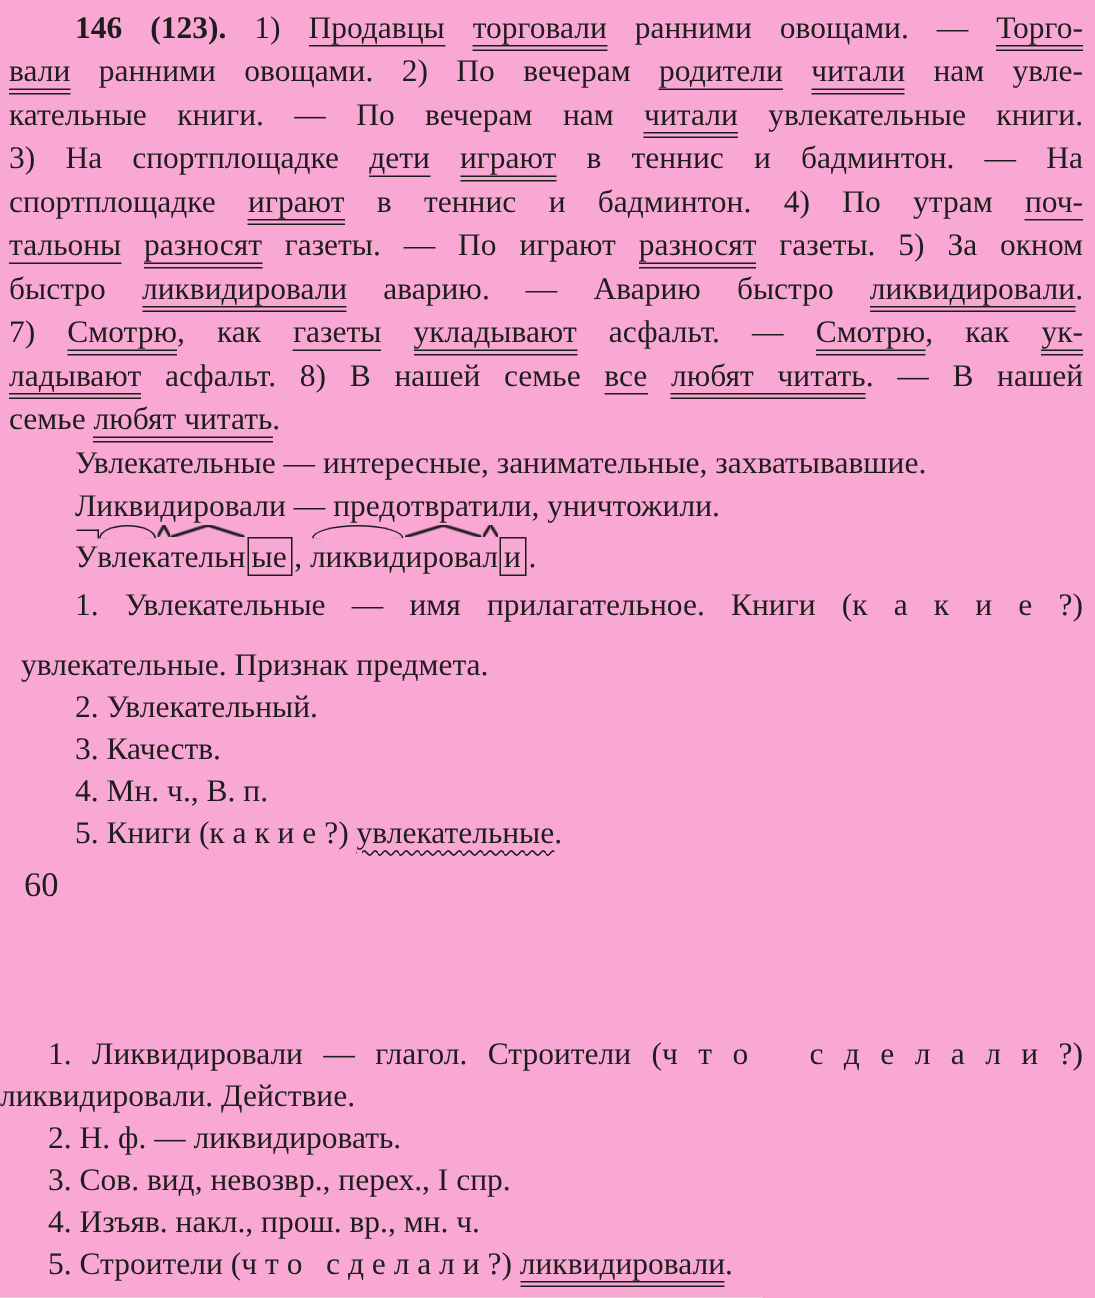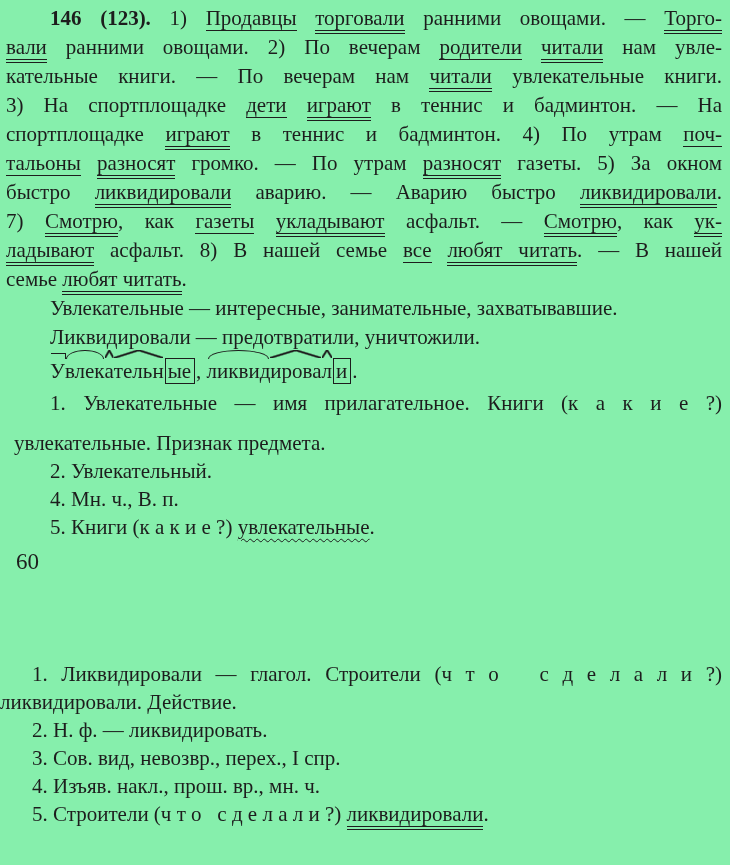--- a/index.html
+++ b/index.html
@@ -37,38 +37,39 @@
   .m-sfx::before{content:"";position:absolute;top:-9px;left:0;right:0;height:8px;
     background:
       linear-gradient(to bottom right,transparent calc(50% - 1.7px),currentColor calc(50% - 0.3px),currentColor calc(50% + 0.3px),transparent calc(50% + 1.7px)) 0 0/50.5% 100% no-repeat,
       linear-gradient(to top right,transparent calc(50% - 1.7px),currentColor calc(50% - 0.3px),currentColor calc(50% + 0.3px),transparent calc(50% + 1.7px)) 100% 0/50.5% 100% no-repeat;}
   .pagenum{margin-top:6px;font-size:23px;padding-left:10px;}
   .spacer{height:84px;}
 </style>
 </head>
 <body>
 
-<div class="page" style="background: #86efac; color: rgb(29, 29, 29);">
+<div class="page" style="background: #f9a8d4; color: rgb(29, 29, 29);">
   <div id="top-block">
       <div class="line just" style="padding-left: 44px;"><span class="run bold">146 (123). </span><span class="run">1) </span><span class="run u-s">Продавцы</span><span class="run"> </span><span class="run u-d">торговали</span><span class="run"> ранними овощами. — </span><span class="run u-d">Торго-</span></div>
       <div class="line just"><span class="run u-d">вали</span><span class="run"> ранними овощами. 2) По вечерам </span><span class="run u-s">родители</span><span class="run"> </span><span class="run u-d">читали</span><span class="run"> нам увле-</span></div>
       <div class="line just"><span class="run">кательные книги. — По вечерам нам </span><span class="run u-d">читали</span><span class="run"> увлекательные книги.</span></div>
       <div class="line just"><span class="run">3) На спортплощадке </span><span class="run u-s">дети</span><span class="run"> </span><span class="run u-d">играют</span><span class="run"> в теннис и бадминтон. — На</span></div>
       <div class="line just"><span class="run">спортплощадке </span><span class="run u-d">играют</span><span class="run"> в теннис и бадминтон. 4) По утрам </span><span class="run u-s">поч-</span></div>
-      <div class="line just"><span class="run u-s">тальоны</span><span class="run"> </span><span class="run u-d">разносят</span><span class="run"> громко. — По утрам </span><span class="run u-d">разносят</span><span class="run"> газеты. 5) За окном</span></div>
+      <div class="line just"><span class="run u-s">тальоны</span><span class="run"> </span><span class="run u-d">разносят</span><span class="run"> газеты. — По играют </span><span class="run u-d">разносят</span><span class="run"> газеты. 5) За окном</span></div>
       <div class="line just"><span class="run">быстро </span><span class="run u-d">ликвидировали</span><span class="run"> аварию. — Аварию быстро </span><span class="run u-d">ликвидировали</span><span class="run">.</span></div>
       <div class="line just"><span class="run">7) </span><span class="run u-d">Смотрю</span><span class="run">, как </span><span class="run u-s">газеты</span><span class="run"> </span><span class="run u-d">укладывают</span><span class="run"> асфальт. — </span><span class="run u-d">Смотрю</span><span class="run">, как </span><span class="run u-d">ук-</span></div>
       <div class="line just"><span class="run u-d">ладывают</span><span class="run"> асфальт. 8) В нашей семье </span><span class="run u-s">все</span><span class="run"> </span><span class="run u-d">любят читать</span><span class="run">. — В нашей</span></div>
       <div class="line"><span class="run">семье </span><span class="run u-d">любят читать</span><span class="run">.</span></div>
       <div class="line" style="padding-left: 44px;"><span class="run">Увлекательные — интересные, занимательные, захватывавшие.</span></div>
       <div class="line" style="padding-left: 44px;"><span class="run">Ликвидировали — предотвратили, уничтожили.</span></div>
       <div class="line morph" style="padding-left: 44px;"><span class="run m m-pfx">У</span><span class="run m m-root">влек</span><span class="run m m-sfx">а</span><span class="run m m-sfx">тельн</span><span class="run m m-end">ые</span><span class="run">, </span><span class="run m m-root">ликвид</span><span class="run m m-sfx">ирова</span><span class="run m m-sfx">л</span><span class="run m m-end">и</span><span class="run">.</span></div>
       <div class="line just" style="padding-left: 44px; margin-top: 4px;"><span class="run">1. Увлекательные — имя прилагательное. Книги (к&nbsp;а&nbsp;к&nbsp;и&nbsp;е&nbsp;?)</span></div>
       <div class="line" style="padding-left: 8px; margin-top: 12px;"><span class="run">увлекательные. Признак предмета.</span></div>
       <div class="line" style="padding-left: 44px;"><span class="run">2. Увлекательный.</span></div>
+      <div class="line" style="padding-left: 44px;"><span class="run">3. Качеств.</span></div>
       <div class="line" style="padding-left: 44px;"><span class="run">4. Мн. ч., В. п.</span></div>
       <div class="line" style="padding-left: 44px;"><span class="run">5. Книги (к&nbsp;а&nbsp;к&nbsp;и&nbsp;е&nbsp;?) </span><span class="run u-w">увлекательные</span><span class="run">.</span></div>
     </div>
   <div class="line pagenum">60</div>
   <div class="spacer"></div>
   <div id="bottom-block">
       <div class="line just" style="padding-left: 26px;"><span class="run">1. Ликвидировали — глагол. Строители (ч&nbsp;т&nbsp;о&nbsp;&nbsp;&nbsp;с&nbsp;д&nbsp;е&nbsp;л&nbsp;а&nbsp;л&nbsp;и&nbsp;?)</span></div>
       <div class="line" style="margin-left: -6px;"><span class="run">ликвидировали. Действие.</span></div>
       <div class="line" style="padding-left: 26px;"><span class="run">2. Н. ф. — ликвидировать.</span></div>
       <div class="line" style="padding-left: 26px;"><span class="run">3. Сов. вид, невозвр., перех., I спр.</span></div>

